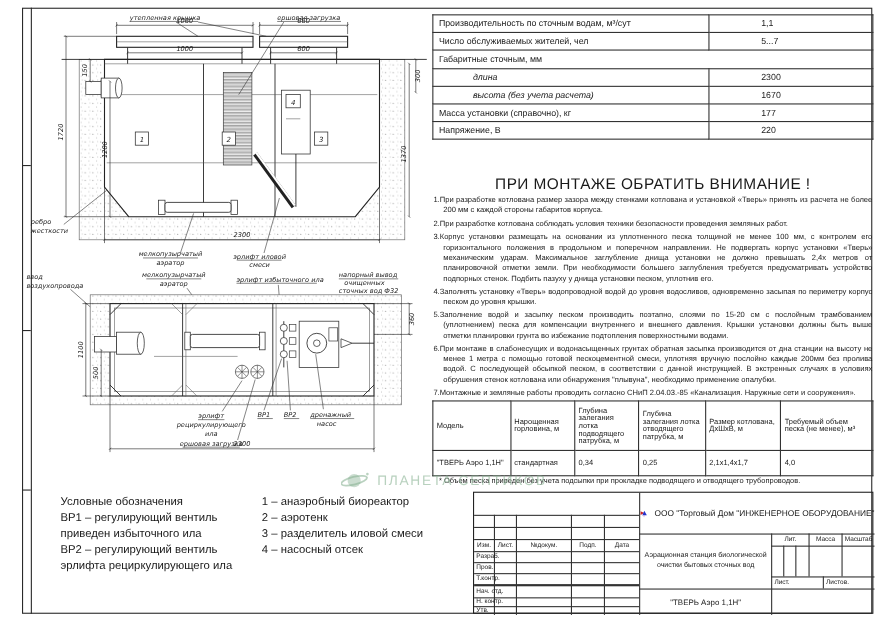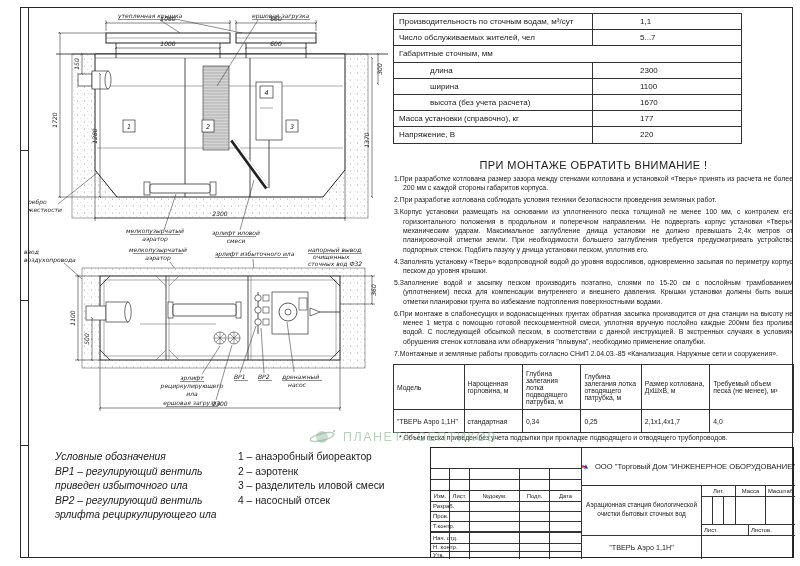--- a/index.html
+++ b/index.html
@@ -4,47 +4,47 @@
 <style>
   html,body{margin:0;padding:0;background:#fff;}
   .sheet{position:relative;width:800px;height:566px;background:#fff;overflow:hidden;
          font-family:"Liberation Sans",sans-serif;color:#1a1a1a;}
   .frame{position:absolute;left:20px;top:7px;width:773px;height:551px;border:1.6px solid #2a2a2a;box-sizing:border-box;}
   .frame-inner{position:absolute;left:28px;top:7px;height:551px;border-left:1px solid #2a2a2a;}
   .bind-tick{position:absolute;left:20px;width:8px;border-top:1px solid #2a2a2a;}
 
   
   table{border-collapse:collapse;}
-  .spec{position:absolute;left:393px;top:13px;width:349px;font-size:8px;table-layout:fixed;}
+  .spec{position:absolute;left:393px;top:13px;width:401px;font-size:8px;table-layout:fixed;}
   .spec td{border:1px solid #333;padding:1px 5px;height:13.2px;vertical-align:middle;}
   .spec td.v{width:96px;padding-left:47px;}
-  .spec td.indent{padding-left:36px;}
+  .spec td.indent{padding-left:36px;font-style:italic;}
 
   .instr{position:absolute;left:394px;top:159px;width:399px;}
-  .instr-title{font-size:11px;text-align:center;letter-spacing:.4px;margin-bottom:3px;}
+  .instr-title{font-size:14px;text-align:center;letter-spacing:.4px;margin-bottom:3px;}
   .instr-item{font-size:6.9px;line-height:1.36;text-align:justify;padding-left:9px;text-indent:-9px;margin-bottom:2.5px;}
 
   .model{position:absolute;left:393px;top:364px;width:401px;font-size:6.8px;table-layout:fixed;}
   .model td,.model th{border:1px solid #333;padding:2px 3px;font-weight:normal;text-align:left;vertical-align:middle;}
   .model tr.hd td{height:40px;}
   .model tr.bd td{height:18px;}
 
   .footnote{position:absolute;left:399px;top:434px;width:392px;font-size:6.8px;}
 
   
   .tb{position:absolute;left:430px;top:447px;width:364px;height:111px;border:1.5px solid #222;box-sizing:border-box;font-size:5.9px;}
   .tb .ln{position:absolute;background:#333;}
   .tb .cell{position:absolute;display:flex;align-items:center;}
   .tb .c{justify-content:center;text-align:center;}
   .company{font-size:7.6px;white-space:nowrap;}
   .descr{font-size:6.4px;line-height:1.35;}
   .docname{font-size:7.2px;}
 
   
-  .legend{position:absolute;left:55px;top:450px;width:178px;font-size:10.3px;line-height:14.5px;font-style:italic;}
+  .legend{position:absolute;left:55px;top:450px;width:178px;font-size:10.3px;line-height:14.5px;}
   .explic{position:absolute;left:238px;top:450px;width:150px;font-size:10.3px;line-height:14.5px;}
 
   
   .wm{position:absolute;left:310px;top:427px;display:flex;align-items:center;gap:5px;z-index:5;pointer-events:none;}
   .wm-text{font-size:12.5px;font-weight:normal;letter-spacing:1.5px;color:rgba(140,180,150,.62);}
 
   
   .dt{font:italic 6px "DejaVu Sans",sans-serif;fill:#1a1a1a;}
   .dn{font:italic 6.4px "DejaVu Sans",sans-serif;fill:#1a1a1a;}
   svg .thin{stroke:#555;stroke-width:.5;fill:none;}
@@ -334,24 +334,20 @@
     <tr>
           <td>Число обслуживаемых жителей, чел</td>
           <td class="v">5...7</td>
         </tr>
     <tr>
           <td colspan="2">Габаритные сточным, мм</td>
         </tr>
     <tr>
           <td class="indent">длина</td>
           <td class="v">2300</td>
-        </tr>
-    <tr>
-          <td class="indent">ширина</td>
-          <td class="v">1100</td>
         </tr>
     <tr>
           <td class="indent">высота (без учета расчета)</td>
           <td class="v">1670</td>
         </tr>
     <tr>
           <td>Масса установки (справочно), кг</td>
           <td class="v">177</td>
         </tr>
     <tr>

